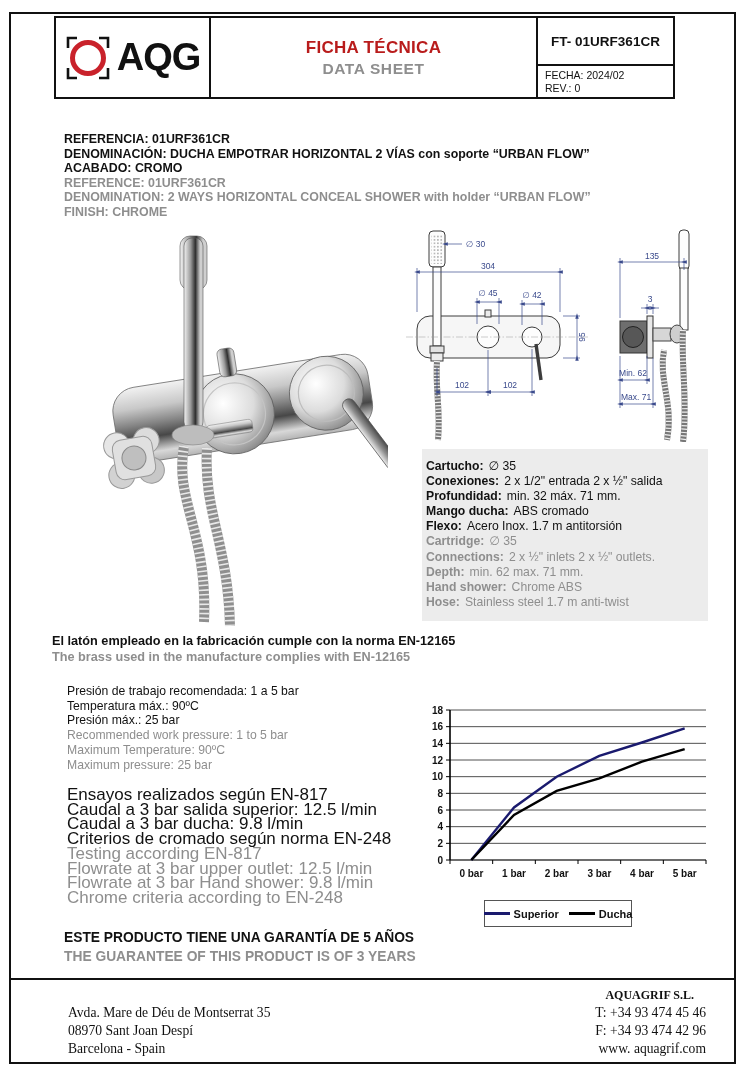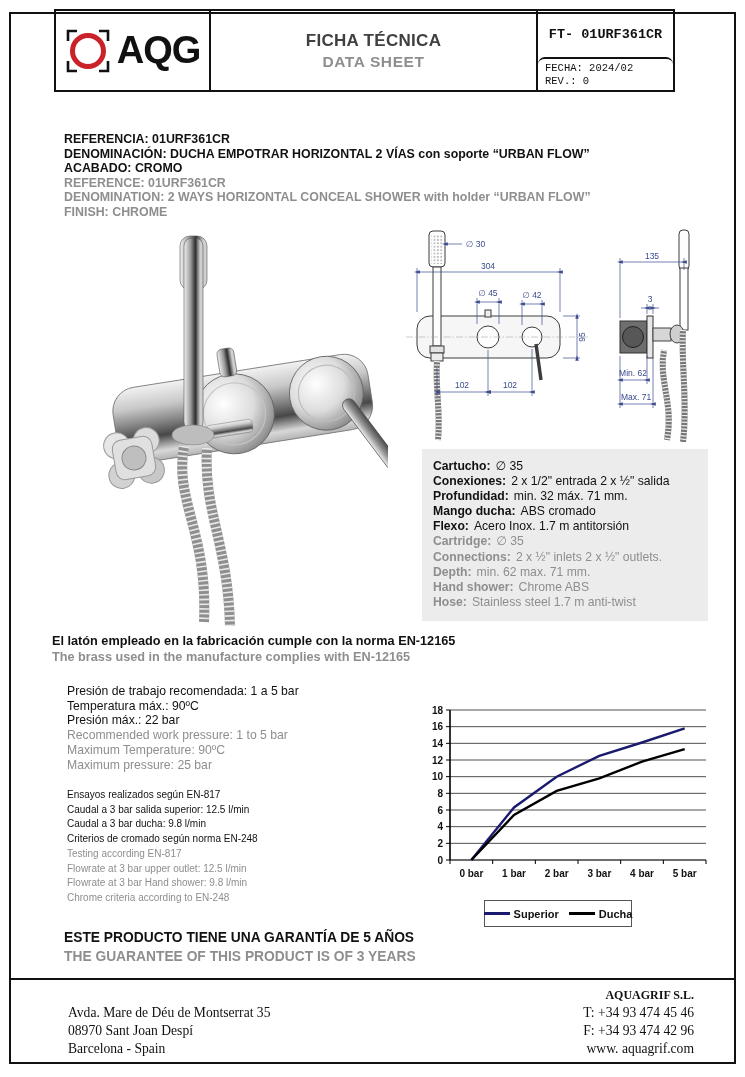--- a/index.html
+++ b/index.html
@@ -2,66 +2,66 @@
 <html><head>
 <meta charset="utf-8">
 <style>
   * { margin:0; padding:0; box-sizing:border-box; }
   html,body { background:#fff; }
   body { font-family:"Liberation Sans","DejaVu Sans",sans-serif; color:#111; }
   .sheet { position:relative; width:745px; height:1077px; background:#fff; overflow:hidden; }
   .page-border { position:absolute; left:9px; top:12px; width:727px; height:1052px; border:2px solid #111; }
 
   
-  .hdr { position:absolute; left:54px; top:9px; width:621px; height:83px;
+  .hdr { position:absolute; left:54px; top:16px; width:621px; height:83px;
          border:2px solid #111; display:grid; grid-template-columns:155px 1fr 137px; }
   .hdr-cell { display:flex; align-items:center; justify-content:center; }
   .logo-cell { gap:6px; border-right:2px solid #111; }
   .logo-text { font-size:38px; font-weight:bold; letter-spacing:-1px; color:#111; }
   .title-cell { flex-direction:column; }
-  .title-es { font-size:17px; font-weight:bold; color:#404040; letter-spacing:.3px; }
+  .title-es { font-size:17px; font-weight:bold; color:#b91c1c; letter-spacing:.3px; }
   .title-en { font-size:15.5px; font-weight:bold; color:#8e8e8e; letter-spacing:.6px; margin-top:2px; }
-  .meta-cell { border-left:2px solid #111; display:flex; flex-direction:column;font-family:Liberation Mono, monospace; }
+  .meta-cell { border-left:2px solid #111; display:flex; flex-direction:column; }
   .meta-top { height:46px; display:flex; align-items:center; justify-content:center;
               font-size:13.5px; font-weight:bold; }
   .meta-bot { flex:1; border-top:2px solid #111; padding:3px 8px 0 7px;
-              font-size:10.5px; line-height:13px;border-radius:7px; }
+              font-size:10.5px; line-height:13px; }
 
   
   .refblock { position:absolute; left:64px; top:132px; width:630px; font-size:12.4px;
               font-weight:bold; line-height:14.6px; }
   .gy { color:#8e8e8e; }
 
   
   .specbox { position:absolute; left:422px; top:449px; width:286px; height:172px;
-             background:#ececec; padding:10px 0 0 11px; font-size:12.2px; line-height:15.1px; }
+             background:#ececec; padding:10px 0 0 4px; font-size:12.2px; line-height:15.1px; }
   .srow .sl { font-weight:bold; margin-right:5px; }
   .srow.gy .sl, .srow.gy .sv { color:#8e8e8e;text-align:right; }
 
   
   .brass { position:absolute; left:52px; top:633px; font-size:12.7px; font-weight:bold; line-height:16.4px; }
   .pressure { position:absolute; left:67px; top:684px; font-size:12.2px; line-height:14.7px; }
-  .tests { position:absolute; left:67px; top:788px; font-size:10px; line-height:14.7px; }
+  .tests { position:absolute; left:67px; top:788px; font-size:17px; line-height:14.7px; }
   .warranty { position:absolute; left:64px; top:929px; font-size:13.8px; font-weight:bold; line-height:18.5px; }
 
   
   .chart-wrap { position:absolute; left:424px; top:700px; width:292px; }
   .ct { font:bold 10px "Liberation Sans","DejaVu Sans",sans-serif; fill:#111; }
   .legend { margin:10px 0 0 60px; width:148px; height:27px; border:1.5px solid #555;
             display:flex; align-items:center; justify-content:center; gap:10px; background:#fff; }
   .legend-item { display:flex; align-items:center; gap:4px; }
   .legend-line { width:26px; height:3px; }
   .legend-label { font-size:11px; font-weight:bold; }
 
   
   .footer-sep { position:absolute; left:9px; top:978px; width:727px; height:2px; background:#111; }
   .footer { position:absolute; left:68px; top:986px; width:626px;
             font-family:"Liberation Serif","DejaVu Serif",serif; font-size:13.6px; line-height:18px; }
   .footer .company { font-weight:bold; font-size:12px;text-align:right; }
-  .footer-contacts { position:absolute; left:0; top:18px; width:626px; text-align:right; }
+  .footer-contacts { position:absolute; left:12px; top:18px; width:626px; text-align:right; }
 
   
   .photo { position:absolute; left:56px; top:230px; }
   .drawing { position:absolute; left:392px; top:228px; }
   .dimtxt { font:8.5px "Liberation Sans","DejaVu Sans",sans-serif; fill:#3a4a8c; }
 </style>
 </head>
 <body>
 
 <div class="sheet">
@@ -261,21 +261,21 @@
   </div>
 
   <div class="brass">
     <div>El latón empleado en la fabricación cumple con la norma EN-12165</div>
     <div class="gy">The brass used in the manufacture complies with EN-12165</div>
   </div>
 
   <div class="pressure">
     <div>Presión de trabajo recomendada: 1 a 5 bar</div>
     <div>Temperatura máx.: 90ºC</div>
-    <div>Presión máx.: 22 bar</div>
+    <div>Presión máx.: 25 bar</div>
     <div class="gy">Recommended work pressure: 1 to 5 bar</div>
     <div class="gy">Maximum Temperature: 90ºC</div>
     <div class="gy">Maximum pressure: 25 bar</div>
   </div>
 
   <div class="tests">
     <div>Ensayos realizados según EN-817</div>
     <div>Caudal a 3 bar salida superior: 12.5 l/min</div>
     <div>Caudal a 3 bar ducha: 9.8 l/min</div>
     <div>Criterios de cromado según norma EN-248</div>

